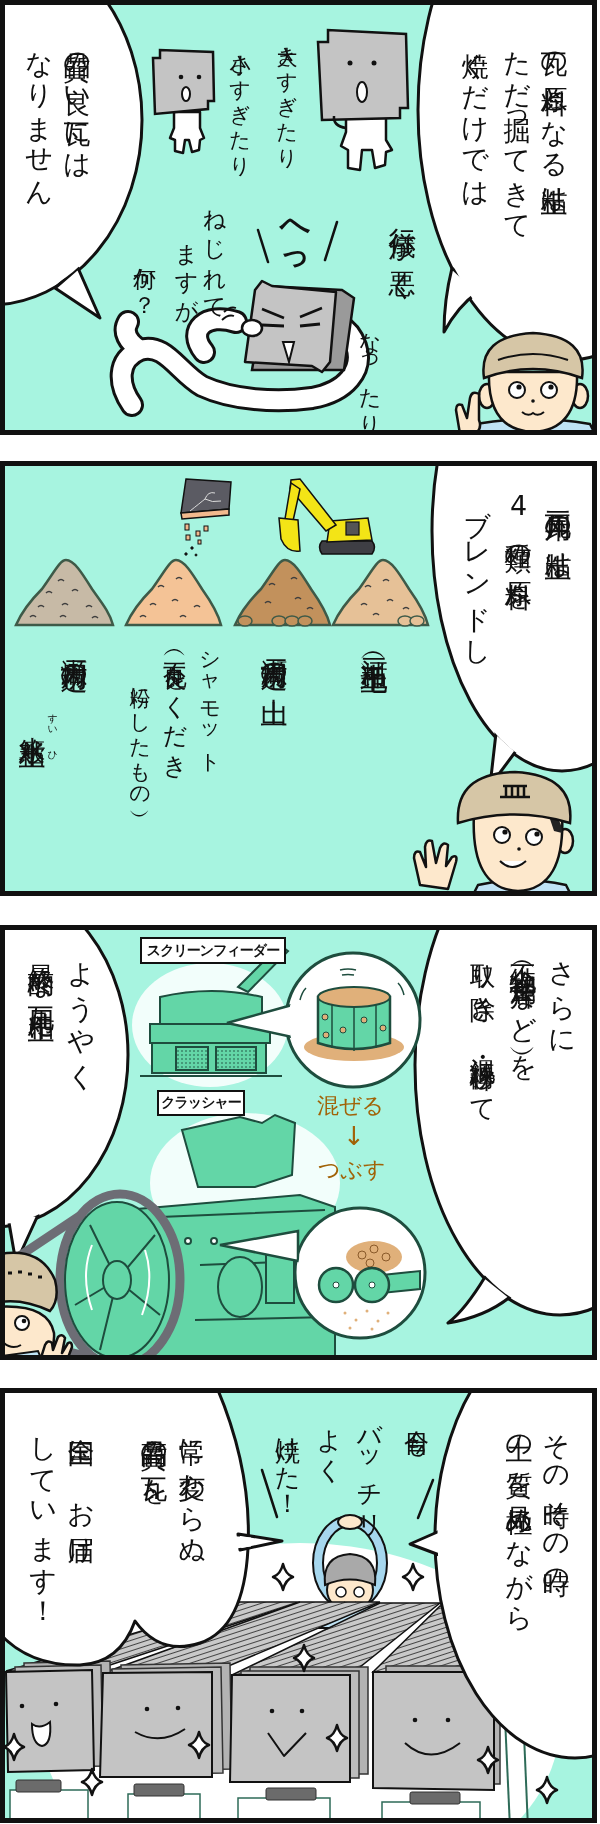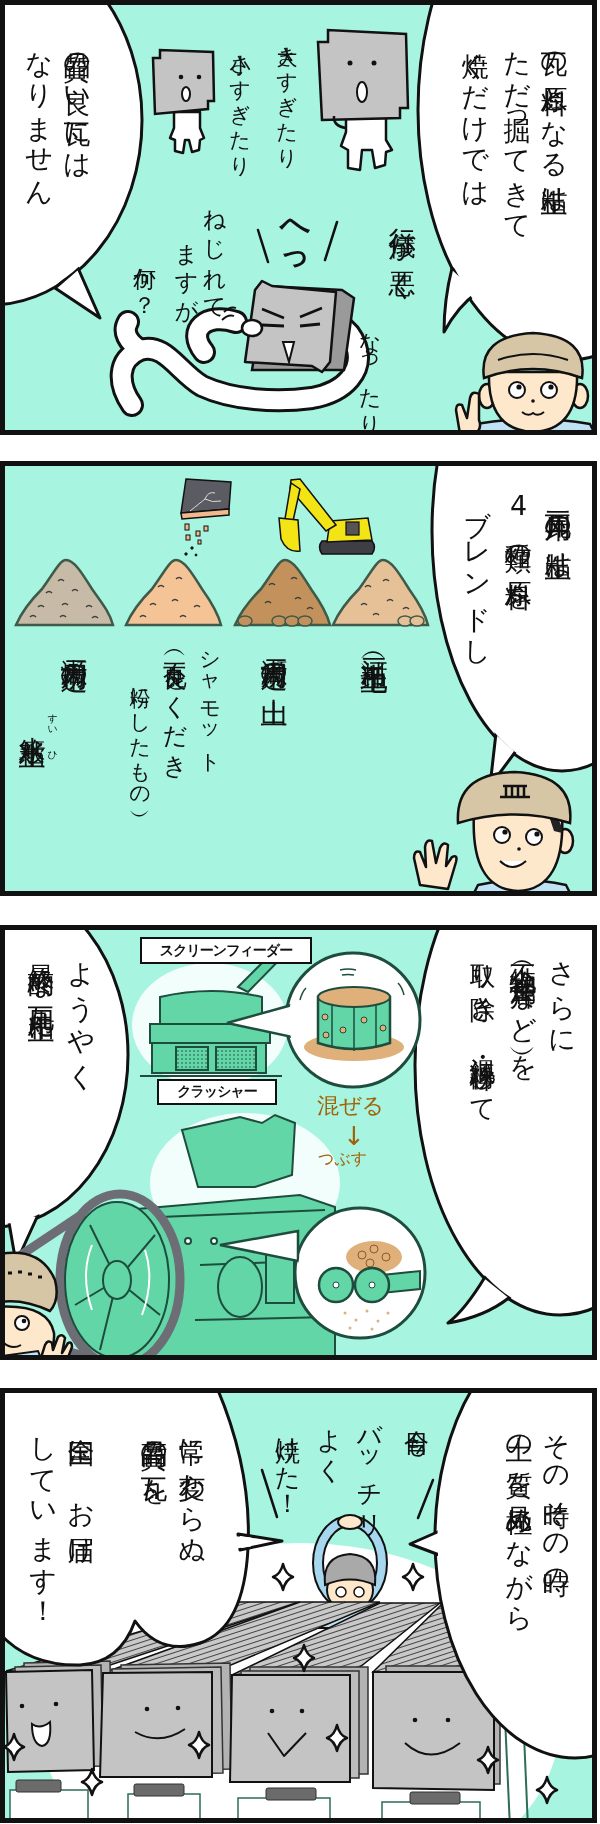--- a/index.html
+++ b/index.html
@@ -295,26 +295,26 @@
     </g>
   </svg>
 
   <div class="v" style="left:549px;top:18px;font-size:27px;width:27px;letter-spacing:3px">さらに</div>
   <div class="v" style="left:510px;top:18px;font-size:27px;width:27px;letter-spacing:3px">不純物（金属片など）を</div>
   <div class="v" style="left:470px;top:18px;font-size:26px;width:26px;letter-spacing:2px">取り除き　混錬・粉砕して</div>
 
   <div class="v" style="left:68px;top:18px;font-size:27px;width:27px;letter-spacing:3px">ようやく</div>
   <div class="v" style="left:28px;top:18px;font-size:27px;width:27px;letter-spacing:3px">最終的な瓦用粘土に</div>
 
-  <div class="tag" style="left:140px;top:12px;width:172px;height:27px">スクリーンフィーダー</div>
-  <div class="tag" style="left:157px;top:154px;width:120px;height:26px">クラッシャー</div>
+  <div class="tag" style="left:140px;top:12px;width:146px;height:27px">スクリーンフィーダー</div>
+  <div class="tag" style="left:157px;top:165px;width:88px;height:26px">クラッシャー</div>
 
   <div class="h" style="left:317px;top:170px;font-size:22px">混ぜる</div>
   <div class="h" style="left:343px;top:198px;font-size:26px">↓</div>
-  <div class="h" style="left:318px;top:226px;font-size:16px">つぶす</div>
+  <div class="h" style="left:318px;top:234px;font-size:22px">つぶす</div>
 
   <div class="frame"></div>
 </section>
 
 <section class="panel" style="top:1388px">
   <svg class="art" width="597" height="435" viewBox="0 0 597 435">
     <defs>
       <pattern id="stripes" width="6" height="5" patternUnits="userSpaceOnUse" patternTransform="rotate(-18)">
         <rect width="6" height="5" fill="#c9c9c9"></rect>
         <line x1="0" y1="0.5" x2="6" y2="0.5" stroke="#444" stroke-width="1"></line>

